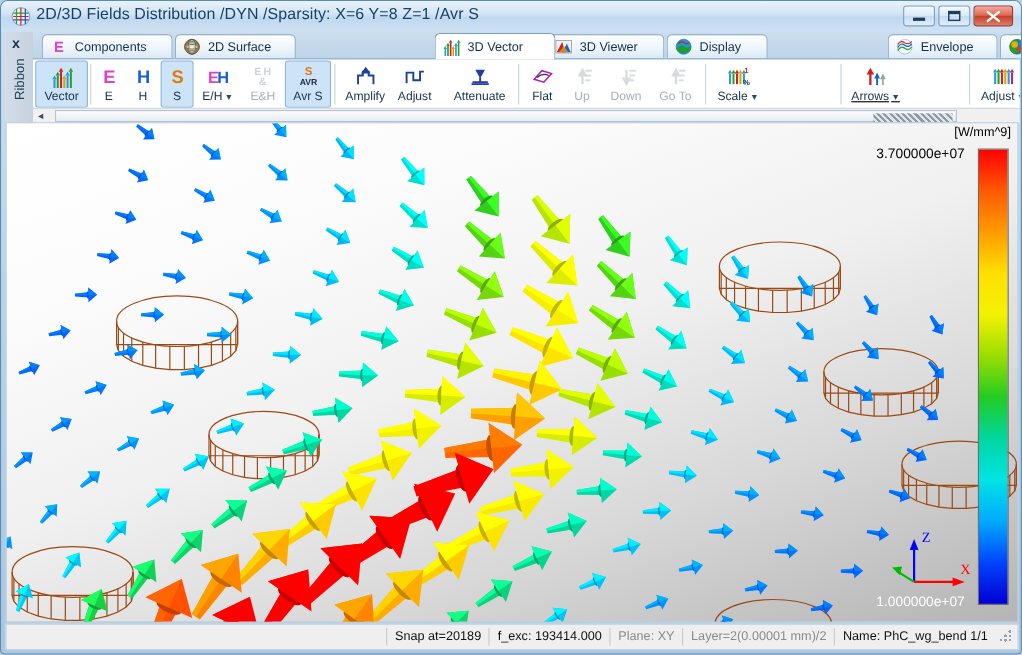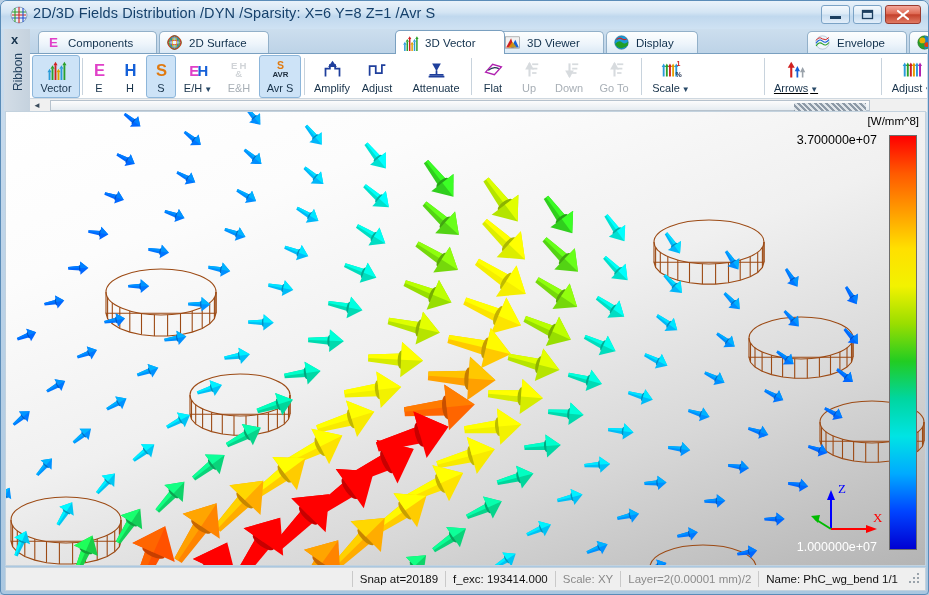--- a/index.html
+++ b/index.html
@@ -1737,21 +1737,21 @@
         </g>
         <g transform="translate(190,497.5) rotate(-65)">
           <polygon points="0,-4.73 44.4,-8.6 44.4,8.6 0,4.73" fill="#ff0000"></polygon>
           <polygon points="0,-4.73 44.4,-8.6 44.4,0 0,0" fill="#ff0000"></polygon>
           <ellipse cx="44.4" cy="0" rx="4.73" ry="12.5216" fill="#c70000"></ellipse>
           <polygon points="44.4,-24.08 74,0 44.4,24.08" fill="#ff0000"></polygon>
           <polygon points="44.4,-24.08 74,0 44.4,0" fill="#ff0000"></polygon>
         </g>
       </svg>
 
-    <span id="cb-unit">[W/mm^8]</span>
+    <span id="cb-unit">[W/mm^9]</span>
     <span id="cb-max">3.700000e+07</span>
     <span id="cb-min">1.000000e+07</span>
     <div id="colorbar" style="background: linear-gradient(rgb(255, 0, 0), rgb(255, 90, 0), rgb(255, 156, 0), rgb(255, 224, 0), rgb(242, 242, 0), rgb(154, 222, 0), rgb(34, 204, 34), rgb(0, 214, 160), rgb(0, 228, 228), rgb(0, 170, 255), rgb(0, 68, 255), rgb(0, 0, 210));"></div>
 
     <svg style="position:absolute;right:42px;bottom:10px;width:76px;height:74px">
       <g stroke-width="2" fill="none">
         <path d="M24 48 L24 14" stroke="#0000ff"></path>
         <path d="M24 48 L64 48" stroke="#ff0000"></path>
         <path d="M24 48 L8 38" stroke="#00bb00"></path>
       </g>
@@ -1759,19 +1759,19 @@
       <polygon points="70,48 59,44 59,52" fill="#ff0000"></polygon>
       <polygon points="4,35 13,34 11,42" fill="#00bb00"></polygon>
       <text x="31" y="12" font-size="13" fill="#0000ff" font-family="Liberation Serif, serif">Z</text>
       <text x="66" y="41" font-size="13" fill="#ff0000" font-family="Liberation Serif, serif">X</text>
     </svg>
   </div>
 
   <div id="statusbar">
       <span class="sfield">Snap at=20189</span>
       <span class="sfield">f_exc: 193414.000</span>
-      <span class="sfield dim">Scale: XY</span>
+      <span class="sfield dim">Plane: XY</span>
       <span class="sfield dim">Layer=2(0.00001 mm)/2</span>
       <span class="sfield">Name: PhC_wg_bend 1/1</span>
       <span id="sgrip"></span>
     </div>
 
 </div>
 
 </body></html>

